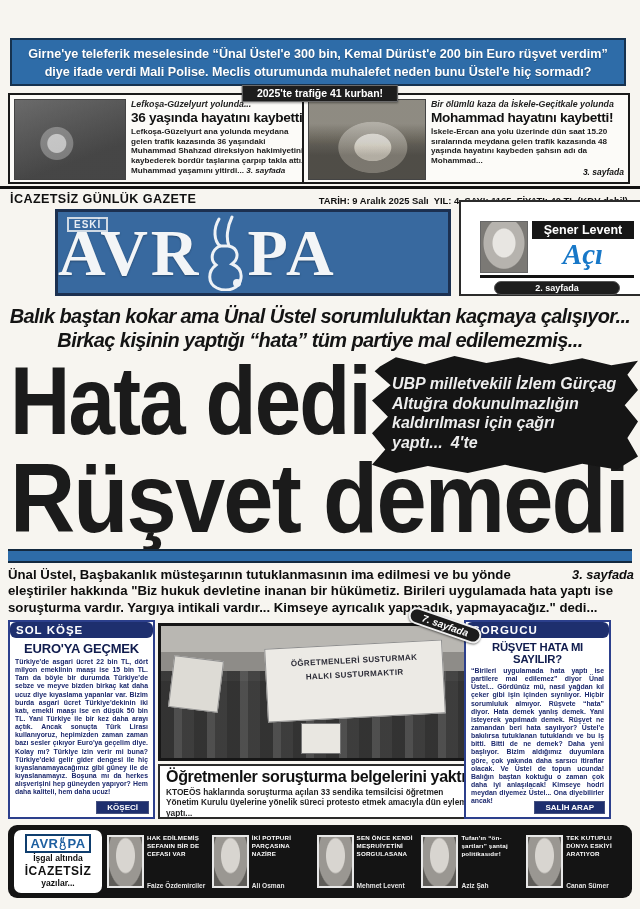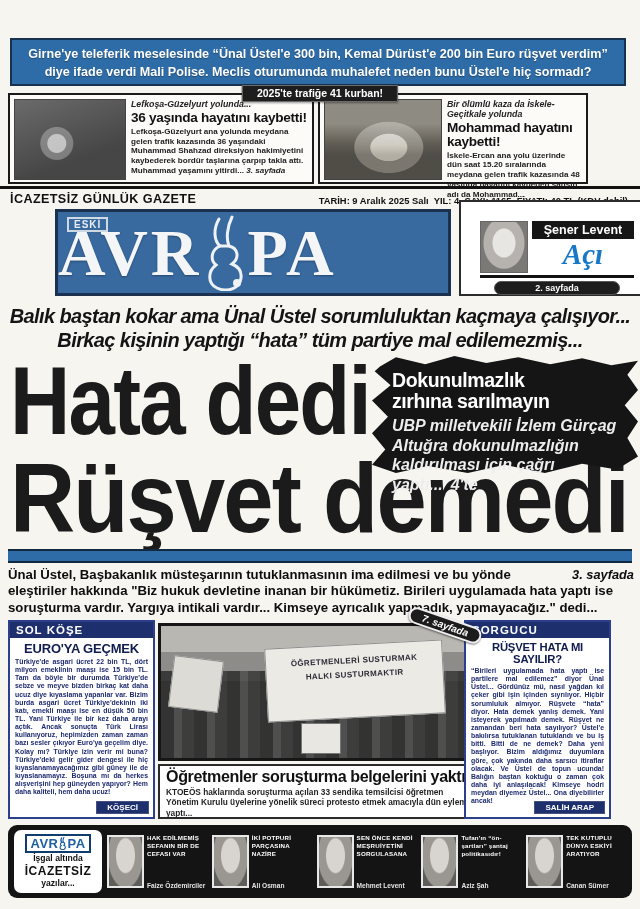--- a/index.html
+++ b/index.html
@@ -6,21 +6,21 @@
   .page{position:relative;width:640px;height:909px;background:#f7f5f0;overflow:hidden;
         font-family:"Liberation Sans",sans-serif;color:#111;}
   
   .top-banner{position:absolute;left:10px;top:38px;width:616px;height:48px;box-sizing:border-box;
     background:#2e6ca8;border:2px solid #16324f;color:#fff;font-weight:bold;font-size:12.6px;
     line-height:18px;text-align:center;padding-top:5px;text-shadow:0 1px 1px rgba(0,0,0,.35);}
   
   .news-box{position:absolute;top:93px;height:91px;border:2px solid #1a1a1a;background:#fcfbf8;
     box-sizing:border-box;display:flex;padding:4px;gap:5px;}
   .news-box.left{left:8px;width:306px;}
-  .news-box.right{left:318px;width:270px;}
+  .news-box.right{left:302px;width:328px;}
   .news-photo{flex:none;height:100%;border:1px solid #444;}
   .news-photo.crash-dark{width:110px;background:
      radial-gradient(circle at 38% 55%, #b9b9b9 0 9px, #6a6a6a 10px 16px, #2e2e2e 17px),
      linear-gradient(160deg,#4a4a4a,#1d1d1d 70%);background-blend-mode:screen;}
   .news-photo.crash-light{width:116px;background:
      radial-gradient(ellipse at 55% 60%, #cfcdc8 0 18px, #8f8d88 19px 34px, #5c5b57 35px),
      linear-gradient(180deg,#a7a5a0 0 30%, #6e6c68 70%);background-blend-mode:overlay;}
   .news-text{flex:1;min-width:0;}
   .kicker{font-style:italic;font-weight:bold;font-size:8.8px;color:#222;}
   .news-headline{font-weight:bold;font-size:13.6px;line-height:1.02;margin:2px 0 2px;letter-spacing:-0.3px;}
@@ -74,21 +74,21 @@
   
   .blue-bar{position:absolute;left:8px;top:549px;width:624px;height:14px;box-sizing:border-box;
     background:#2e6ca8;border-top:2px solid #13293f;border-bottom:2px solid #13293f;}
   .lead{position:absolute;left:8px;top:567px;width:626px;font-weight:bold;font-size:13.2px;
     line-height:1.24;color:#0d0d0d;}
   .lead .ref{float:right;font-style:italic;font-size:12.8px;}
   
   .side-col{position:absolute;top:620px;width:147px;height:199px;box-sizing:border-box;
     border:2px solid #2c3f8c;background:#fff;overflow:hidden;}
   .side-col.left{left:8px;}  .side-col.right{left:464px;}
-  .col-header{background:#1e2f6e;color:#fff;font-weight:bold;font-size:11.5px;padding:2px 6px;letter-spacing:1px;}
+  .col-header{background:#1e2f6e;color:#fff;font-weight:bold;font-size:11.5px;padding:2px 6px;letter-spacing:1px;border-radius:6px;}
   .col-title{text-align:center;font-weight:bold;color:#101c4e;margin:3px 2px 2px;letter-spacing:-0.2px;}
   .side-col.left .col-title{font-size:13px;}
   .side-col.right .col-title{font-size:11.3px;}
   .col-body{font-size:6.9px;font-weight:bold;color:#1d2a6e;padding:0 5px;line-height:1.18;text-align:justify;}
   .col-sig{position:absolute;right:4px;bottom:3px;background:#1e2f6e;color:#fff;font-size:8px;
     font-weight:bold;padding:1px 10px;border:1px solid #44507f;}
   
   .photo-frame{position:absolute;left:158px;top:623px;width:324px;height:138px;box-sizing:border-box;
     border:3px solid #161616;background:#777;}
   .photo-inner{position:absolute;inset:0;overflow:hidden;
@@ -195,24 +195,20 @@
   <svg class="headline-svg" style="top:352px" width="370" height="100">
     <text x="2" y="82" font-size="96" letter-spacing="-2" textLength="360" lengthAdjust="spacingAndGlyphs">Hata dedi</text>
   </svg>
   <svg class="headline-svg" style="top:446px" width="626" height="105">
     <text x="2" y="86" font-size="98" letter-spacing="-2" textLength="618" lengthAdjust="spacingAndGlyphs">Rüşvet demedi</text>
   </svg>
 
   <div class="starburst">
     <div class="burst-bg"></div>
     <div class="burst-content">
-      <div class="burst-title">
-        <div>Dokunulmazlık</div>
-        <div>zırhına sarılmayın</div>
-      </div>
       <div class="burst-body"><span>UBP milletvekili İzlem Gürçag Altuğra dokunulmazlığın kaldırılması için çağrı yaptı...</span><span class="burst-ref">4'te</span></div>
     </div>
   </div>
 
   <div class="blue-bar"></div>
 
   <div class="lead"><span class="ref">3. sayfada</span><span>Ünal Üstel, Başbakanlık müsteşarının tutuklanmasının ima edilmesi ve bu yönde eleştiriler hakkında "Biz hukuk devletine inanan bir hükümetiz. Birileri uygulamada hata yaptı ise soruşturma vardır. Yargıya intikali vardır... Kimseye ayrıcalık yapmadık, yapmayacağız." dedi...</span></div>
 
   <div class="side-col left">
     <div class="col-header">SOL KÖŞE</div>

